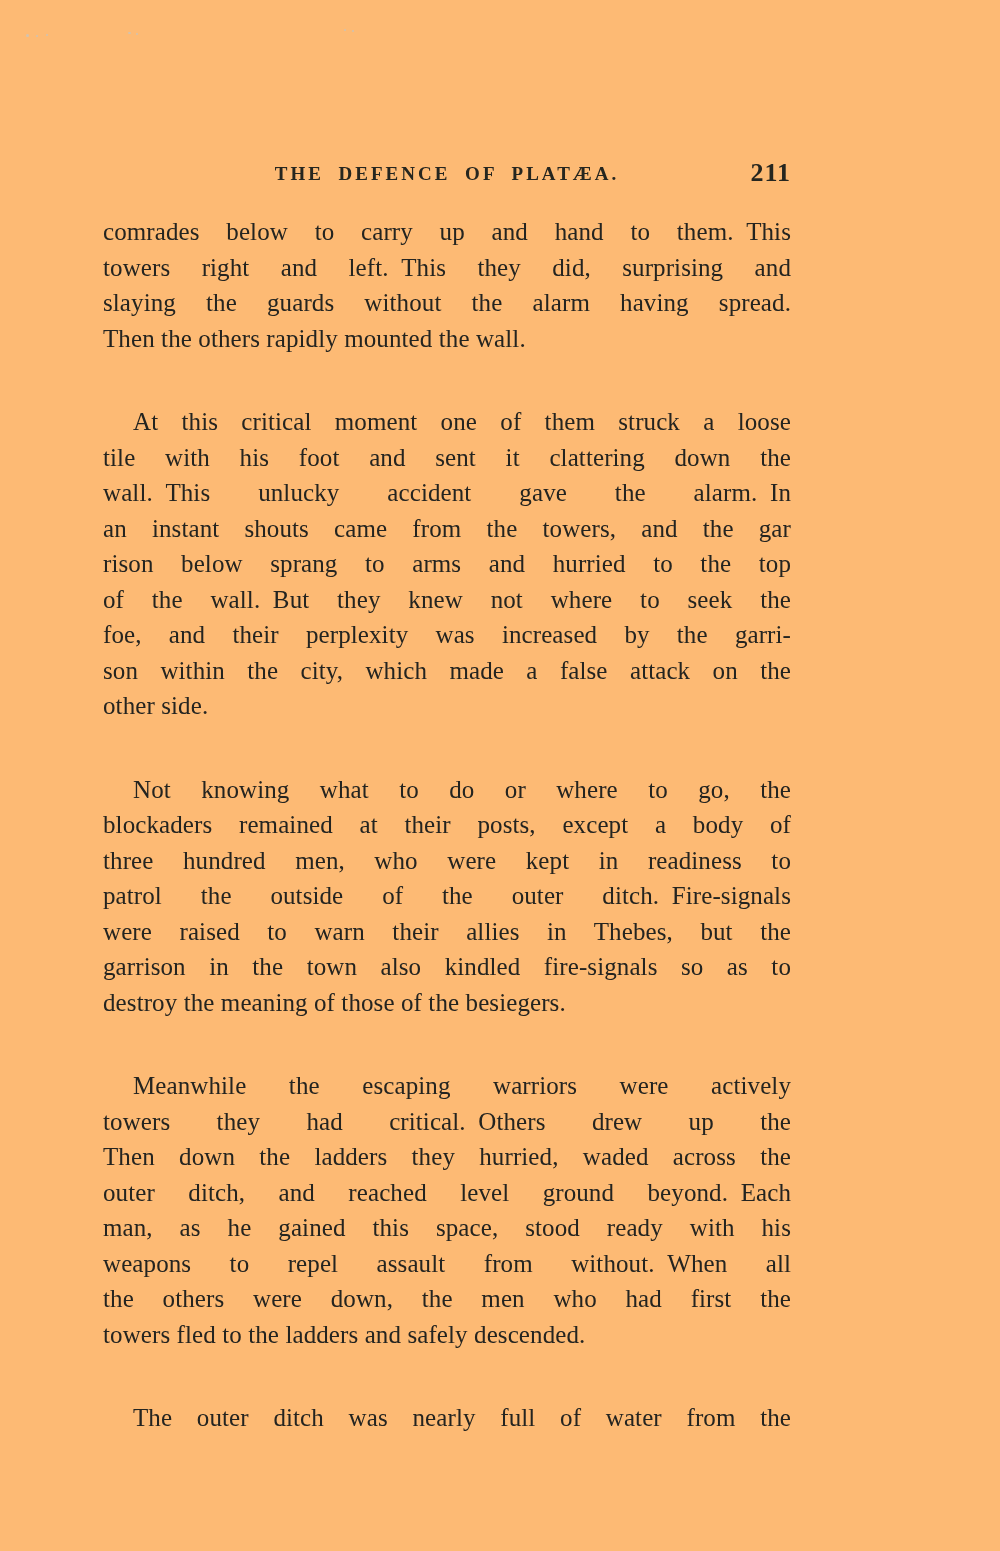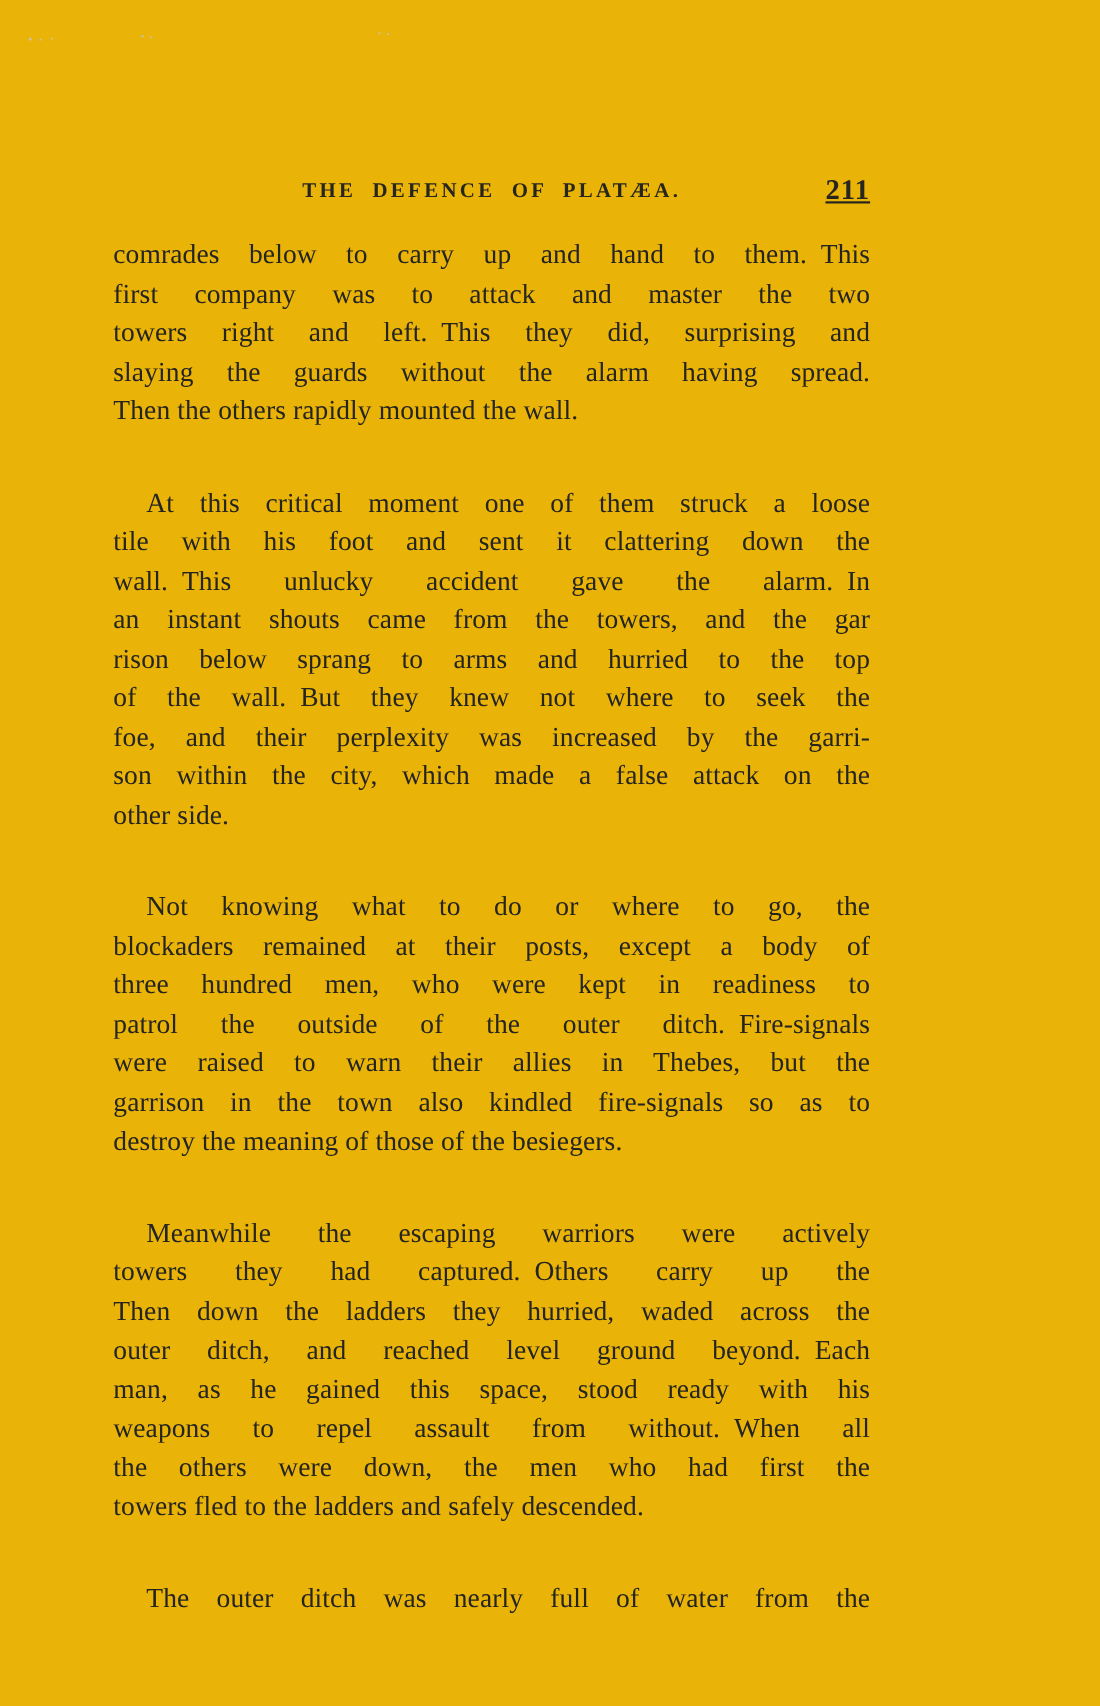--- a/index.html
+++ b/index.html
@@ -3,21 +3,21 @@
 <meta charset="utf-8">
 <style>
   * { margin: 0; padding: 0; box-sizing: border-box; }
   html, body { background: #e8e8e4; }
   body { font-family: "Liberation Serif", "DejaVu Serif", serif; }
 
   .page {
     position: relative;
     width: 1000px;
     height: 1551px;
-    background: #eab308;
+    background: #fdba74;
     overflow: hidden;
     color: #232321;
   }
 
   
   .speck {
     position: absolute;
     background: #c6c6c0;
     border-radius: 50%;
     opacity: 0.8;
@@ -47,21 +47,20 @@
     color: #26261f;
   }
   .page-number {
     position: absolute;
     right: 0;
     top: -2px;
     font-size: 26px;
     font-weight: 700;
     letter-spacing: 1px;
     color: #26261f;
-    text-decoration: underline;
   }
 
   .text-body {
     margin-top: 28px;
     font-size: 25px;
     letter-spacing: 0.1px;
     color: #242420;
   }
 
   .paragraph { margin: 0; }
@@ -102,21 +101,20 @@
 
     <div class="page-header">
       <div class="running-head">THE DEFENCE OF PLATÆA.</div>
       <div class="page-number">211</div>
     </div>
 
     <div class="text-body">
 
     <div class="paragraph">
           <div class="line">comrades below to carry up and hand to them. This</div>
-          <div class="line">first company was to attack and master the two</div>
           <div class="line">towers right and left. This they did, surprising and</div>
           <div class="line">slaying the guards without the alarm having spread.</div>
           <div class="line last">Then the others rapidly mounted the wall.</div>
         </div>
         <div class="paragraph">
           <div class="line indent">At this critical moment one of them struck a loose</div>
           <div class="line">tile with his foot and sent it clattering down the</div>
           <div class="line">wall. This unlucky accident gave the alarm. In</div>
           <div class="line">an instant shouts came from the towers, and the gar</div>
           <div class="line">rison below sprang to arms and hurried to the top</div>
@@ -129,21 +127,21 @@
           <div class="line indent">Not knowing what to do or where to go, the</div>
           <div class="line">blockaders remained at their posts, except a body of</div>
           <div class="line">three hundred men, who were kept in readiness to</div>
           <div class="line">patrol the outside of the outer ditch. Fire-signals</div>
           <div class="line">were raised to warn their allies in Thebes, but the</div>
           <div class="line">garrison in the town also kindled fire-signals so as to</div>
           <div class="line last">destroy the meaning of those of the besiegers.</div>
         </div>
         <div class="paragraph">
           <div class="line indent">Meanwhile the escaping warriors were actively</div>
-          <div class="line">towers they had captured. Others carry up the</div>
+          <div class="line">towers they had critical. Others drew up the</div>
           <div class="line">Then down the ladders they hurried, waded across the</div>
           <div class="line">outer ditch, and reached level ground beyond. Each</div>
           <div class="line">man, as he gained this space, stood ready with his</div>
           <div class="line">weapons to repel assault from without. When all</div>
           <div class="line">the others were down, the men who had first the</div>
           <div class="line last">towers fled to the ladders and safely descended.</div>
         </div>
         <div class="paragraph">
           <div class="line indent">The outer ditch was nearly full of water from the</div>
         </div>

